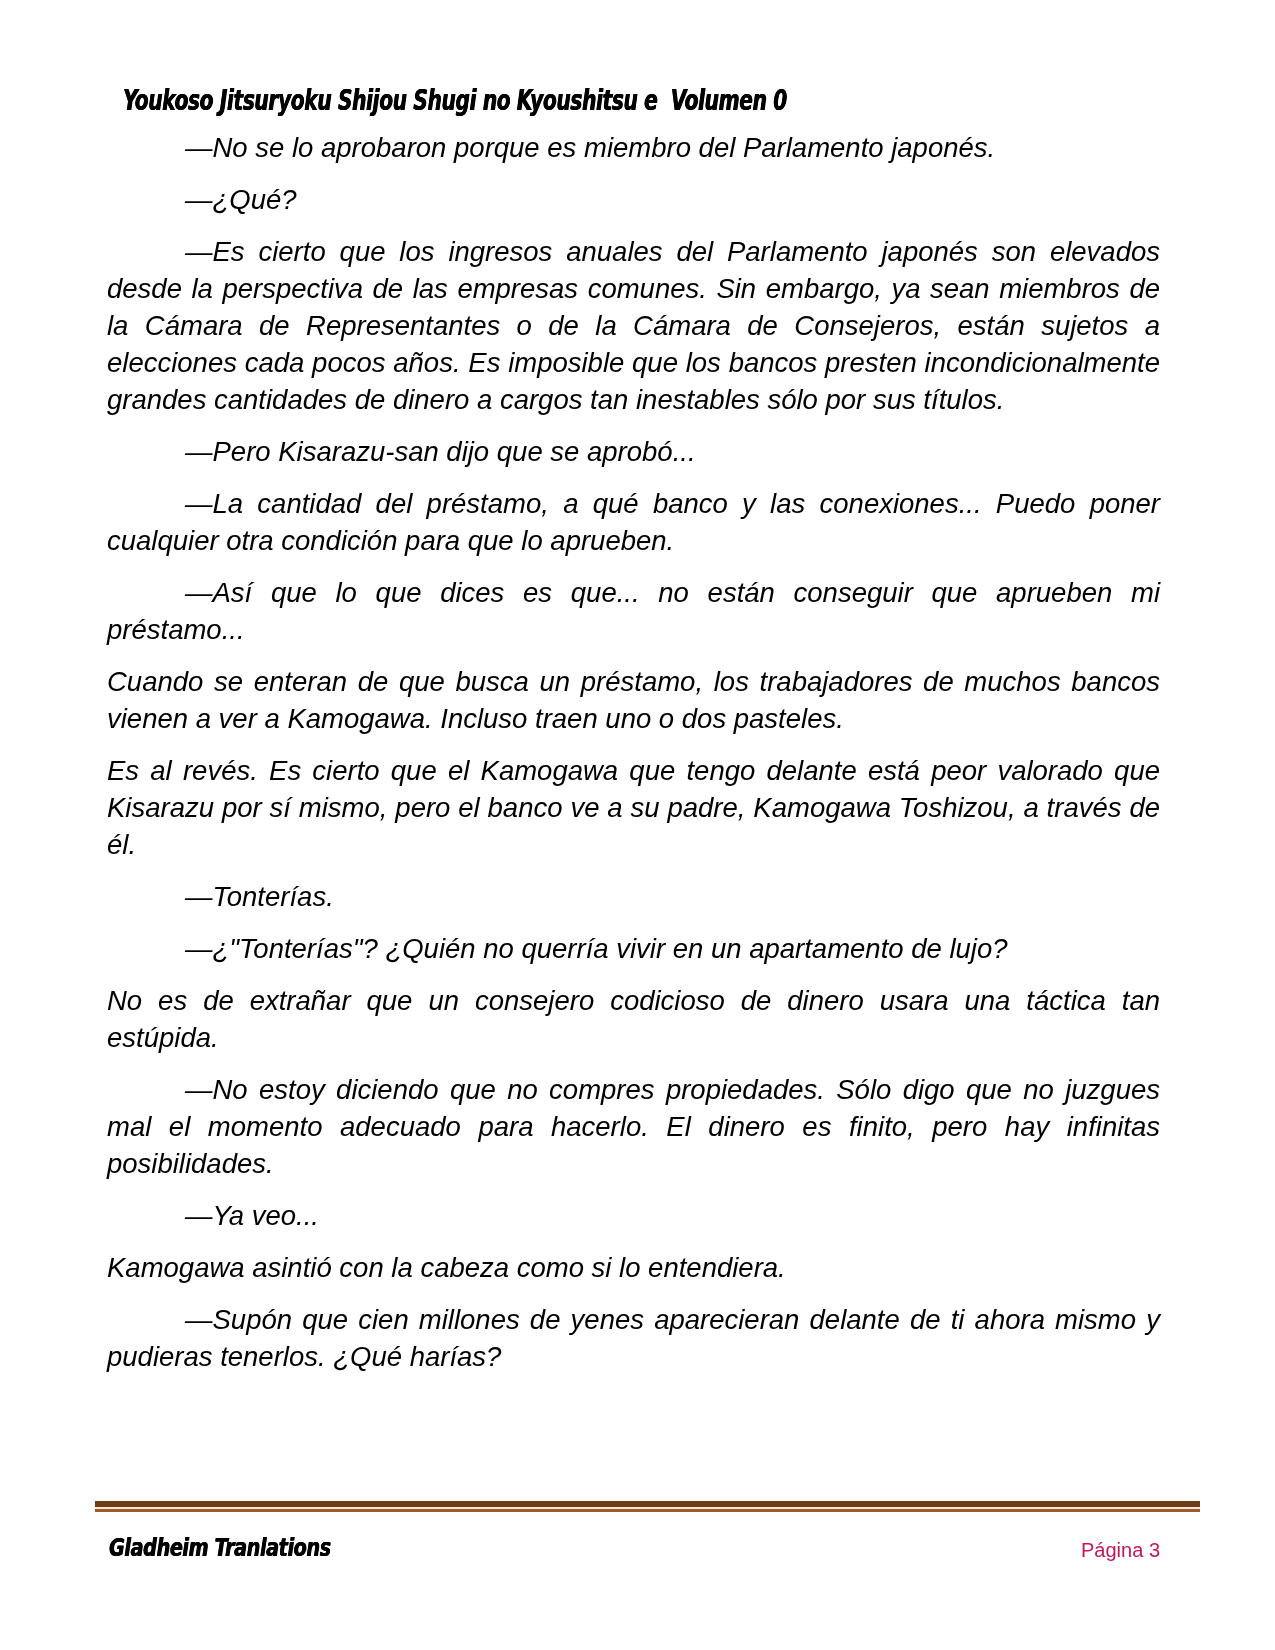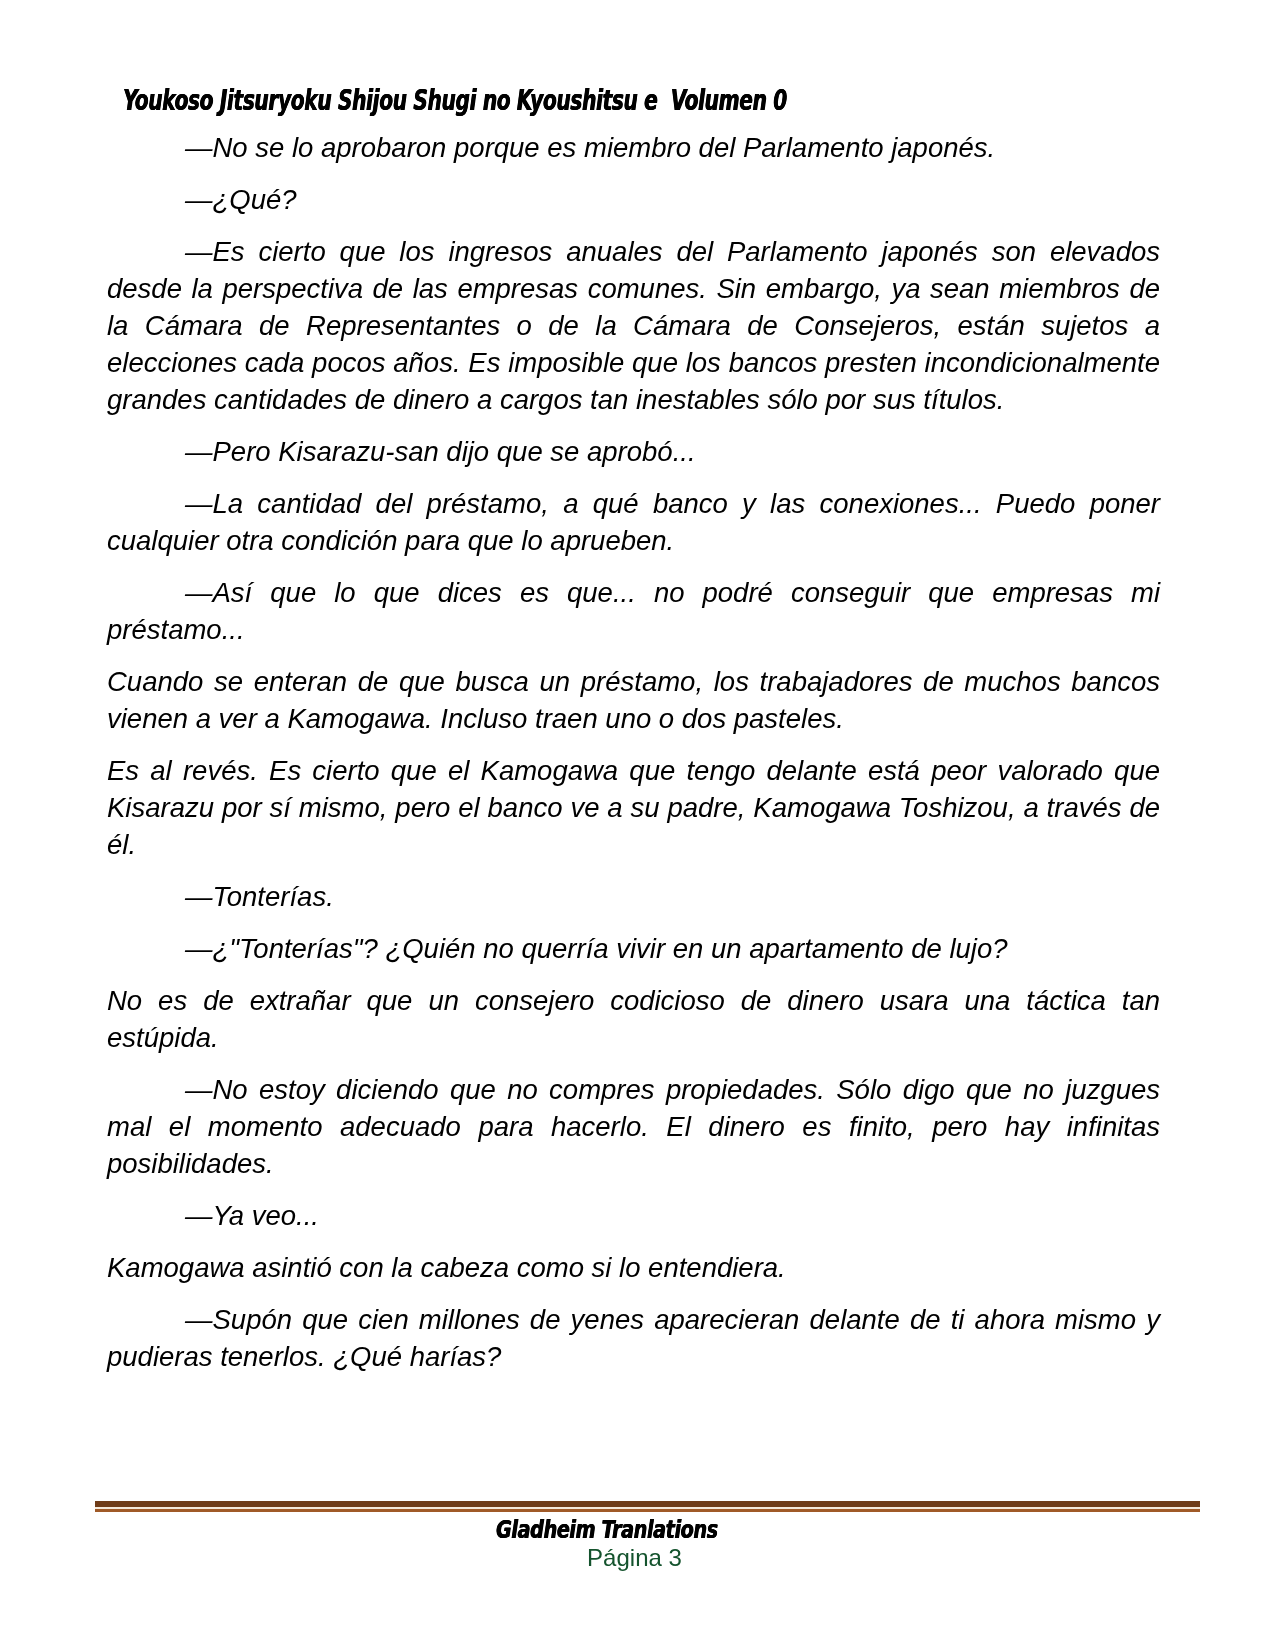--- a/index.html
+++ b/index.html
@@ -63,53 +63,52 @@
     left: 95px;
     top: 1501px;
     width: 1105px;
   }
   .rule-thick { height: 6px; }
   .rule-gap   { height: 2px; }
   .rule-thin  { height: 3px; }
   .footer-row {
     display: flex;
     justify-content: space-between;
-    align-items: center;
-    margin-top: 4px;
+    align-items: flex-end;
+    margin-top: 22px;
     padding-left: 14px;
     padding-right: 40px;
-    flex-direction: column;
   }
   .translator.display-type {
     font-size: 24px;
     transform: scaleX(0.80);
   }
   .page-info {
     font-family: "Liberation Sans", sans-serif;
-    font-size: 24px;
-    color: #14532d;
+    font-size: 20px;
+    color: #be185d;
     white-space: pre;
   }
 </style>
 </head>
 <body>
 
 <div class="page">
 
   <div class="header">
     <span class="display-type">Youkoso Jitsuryoku Shijou Shugi no Kyoushitsu e  Volumen 0</span>
   </div>
 
   <div class="content" id="paragraph-container">
       <p class="indent">—No se lo aprobaron porque es miembro del Parlamento japonés.</p>
       <p class="indent">—¿Qué?</p>
       <p class="indent">—Es cierto que los ingresos anuales del Parlamento japonés son elevados desde la perspectiva de las empresas comunes. Sin embargo, ya sean miembros de la Cámara de Representantes o de la Cámara de Consejeros, están sujetos a elecciones cada pocos años. Es imposible que los bancos presten incondicionalmente grandes cantidades de dinero a cargos tan inestables sólo por sus títulos.</p>
       <p class="indent">—Pero Kisarazu-san dijo que se aprobó...</p>
       <p class="indent">—La cantidad del préstamo, a qué banco y las conexiones... Puedo poner cualquier otra condición para que lo aprueben.</p>
-      <p class="indent">—Así que lo que dices es que... no podré conseguir que empresas mi préstamo...</p>
+      <p class="indent">—Así que lo que dices es que... no están conseguir que aprueben mi préstamo...</p>
       <p class="">Cuando se enteran de que busca un préstamo, los trabajadores de muchos bancos vienen a ver a Kamogawa. Incluso traen uno o dos pasteles.</p>
       <p class="">Es al revés. Es cierto que el Kamogawa que tengo delante está peor valorado que Kisarazu por sí mismo, pero el banco ve a su padre, Kamogawa Toshizou, a través de él.</p>
       <p class="indent">—Tonterías.</p>
       <p class="indent">—¿"Tonterías"? ¿Quién no querría vivir en un apartamento de lujo?</p>
       <p class="">No es de extrañar que un consejero codicioso de dinero usara una táctica tan estúpida.</p>
       <p class="indent">—No estoy diciendo que no compres propiedades. Sólo digo que no juzgues mal el momento adecuado para hacerlo. El dinero es finito, pero hay infinitas posibilidades.</p>
       <p class="indent">—Ya veo...</p>
       <p class="">Kamogawa asintió con la cabeza como si lo entendiera.</p>
       <p class="indent">—Supón que cien millones de yenes aparecieran delante de ti ahora mismo y pudieras tenerlos. ¿Qué harías?</p>
     </div>

